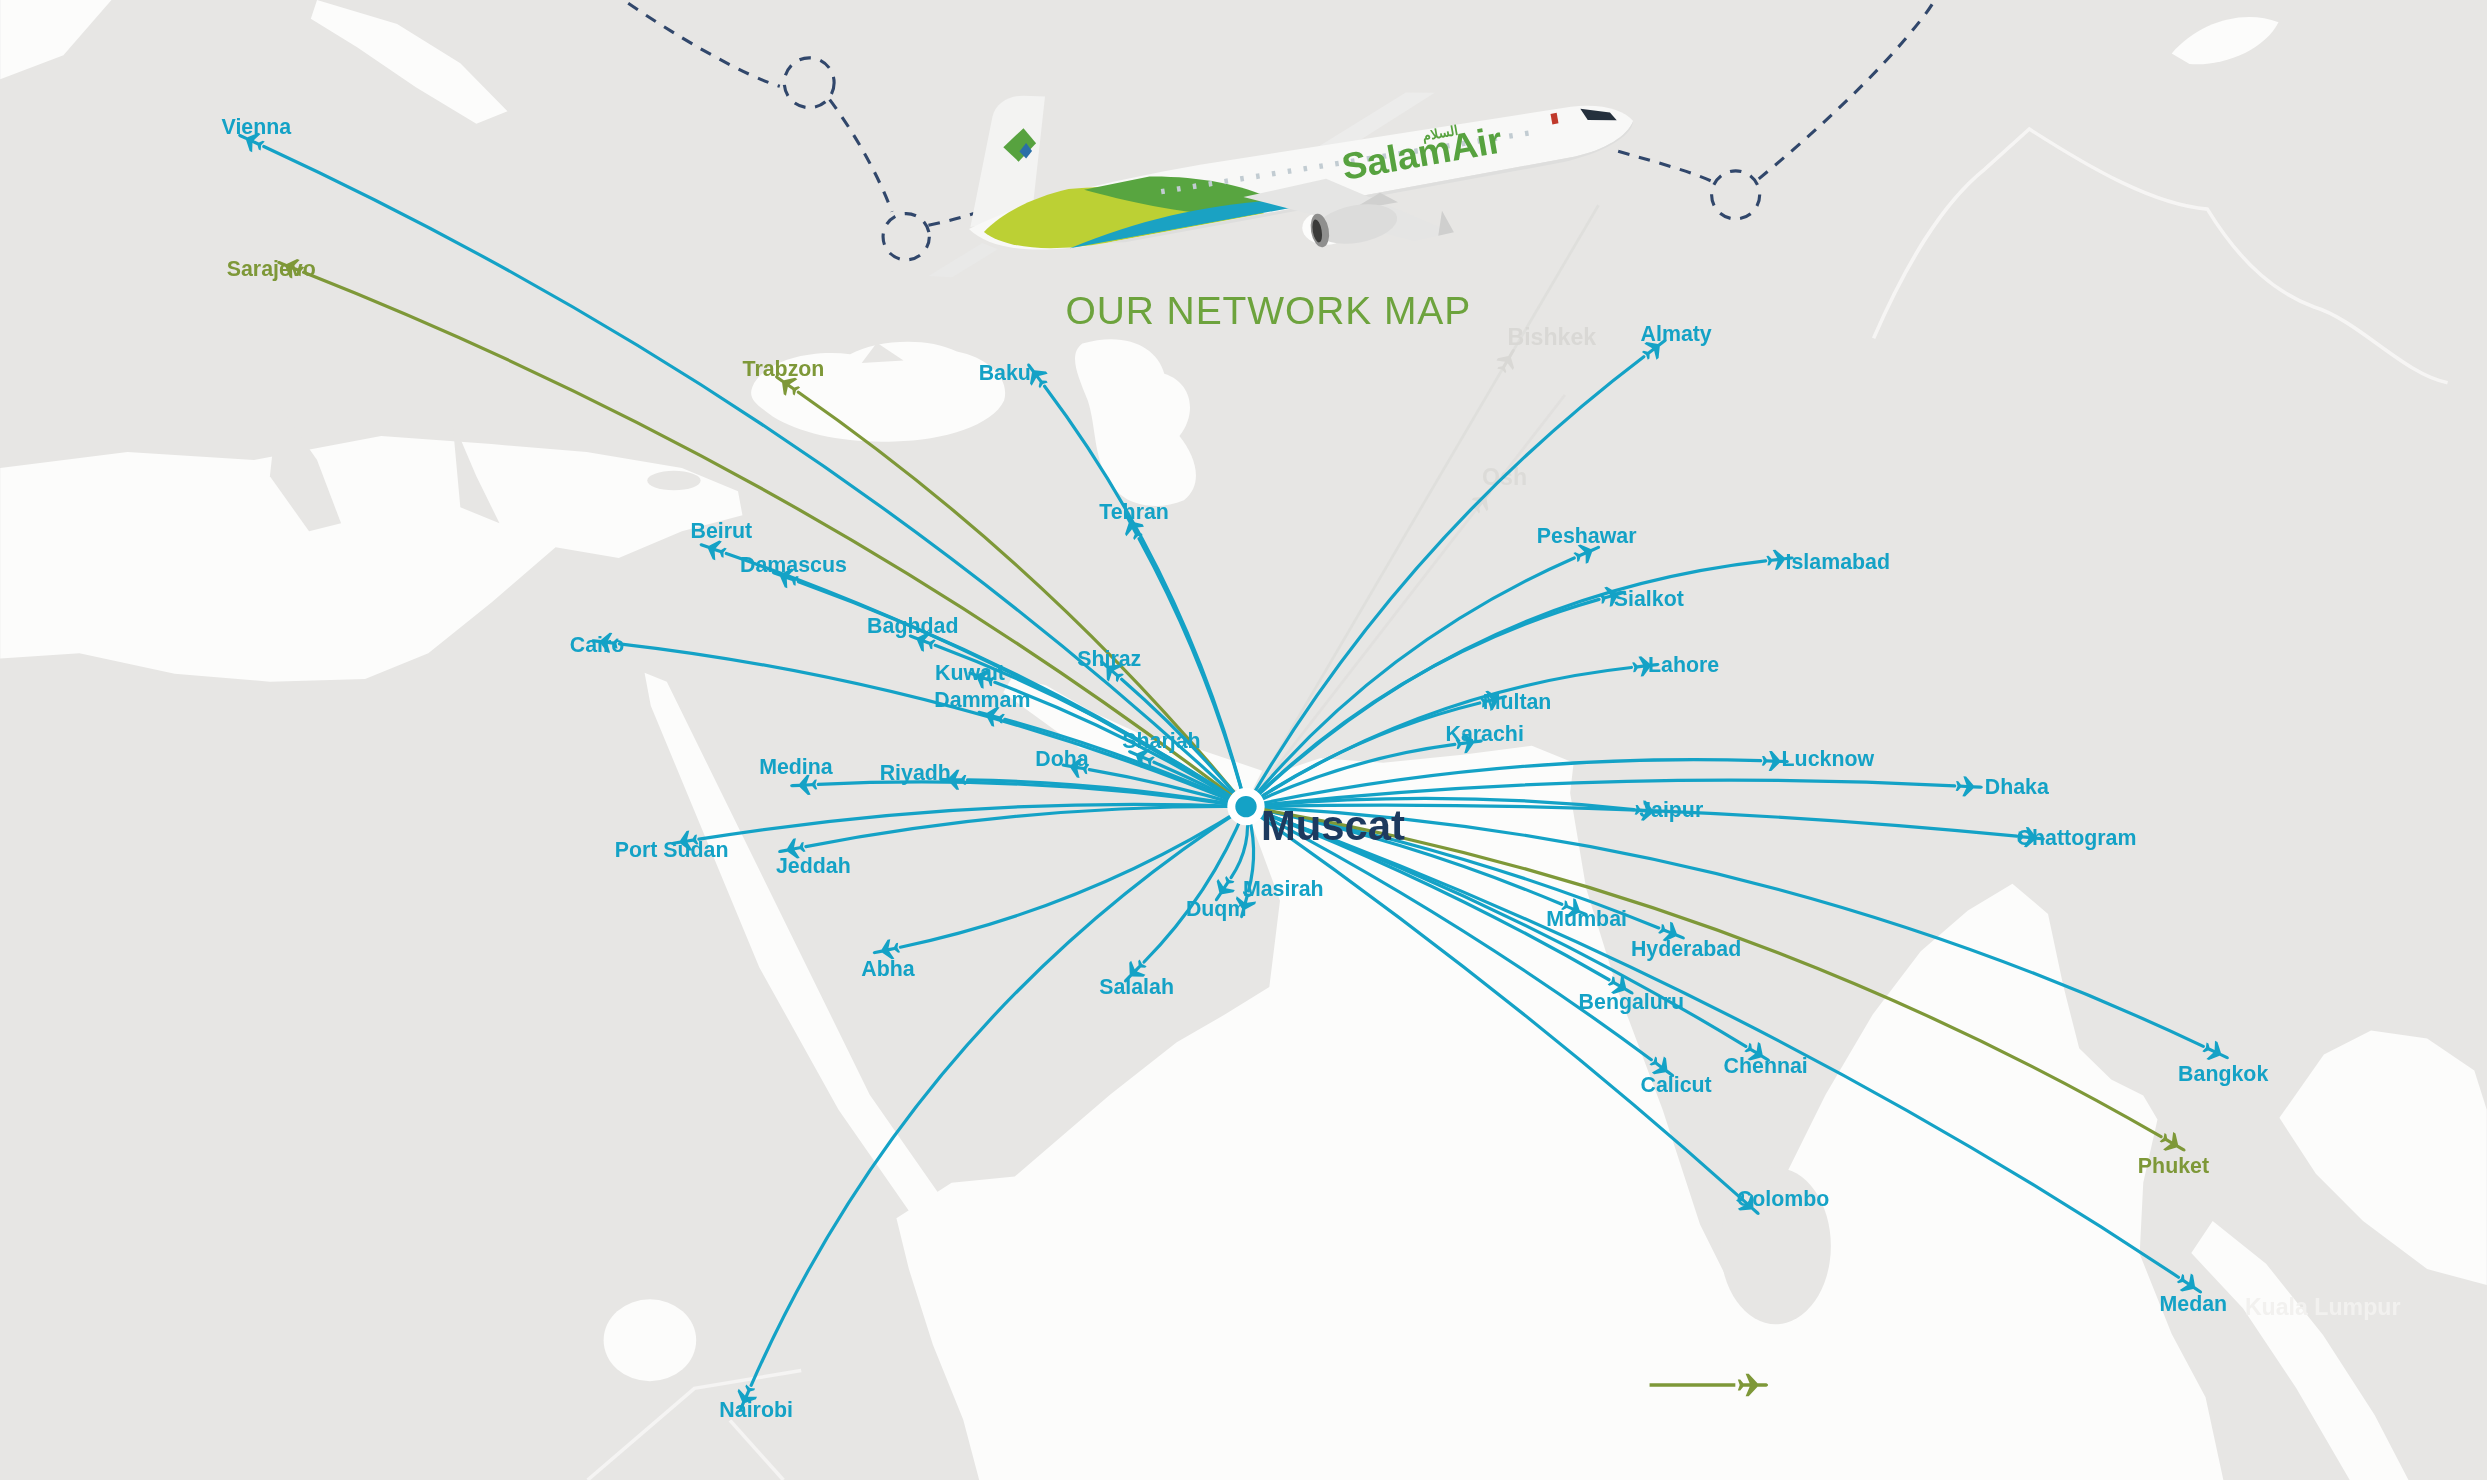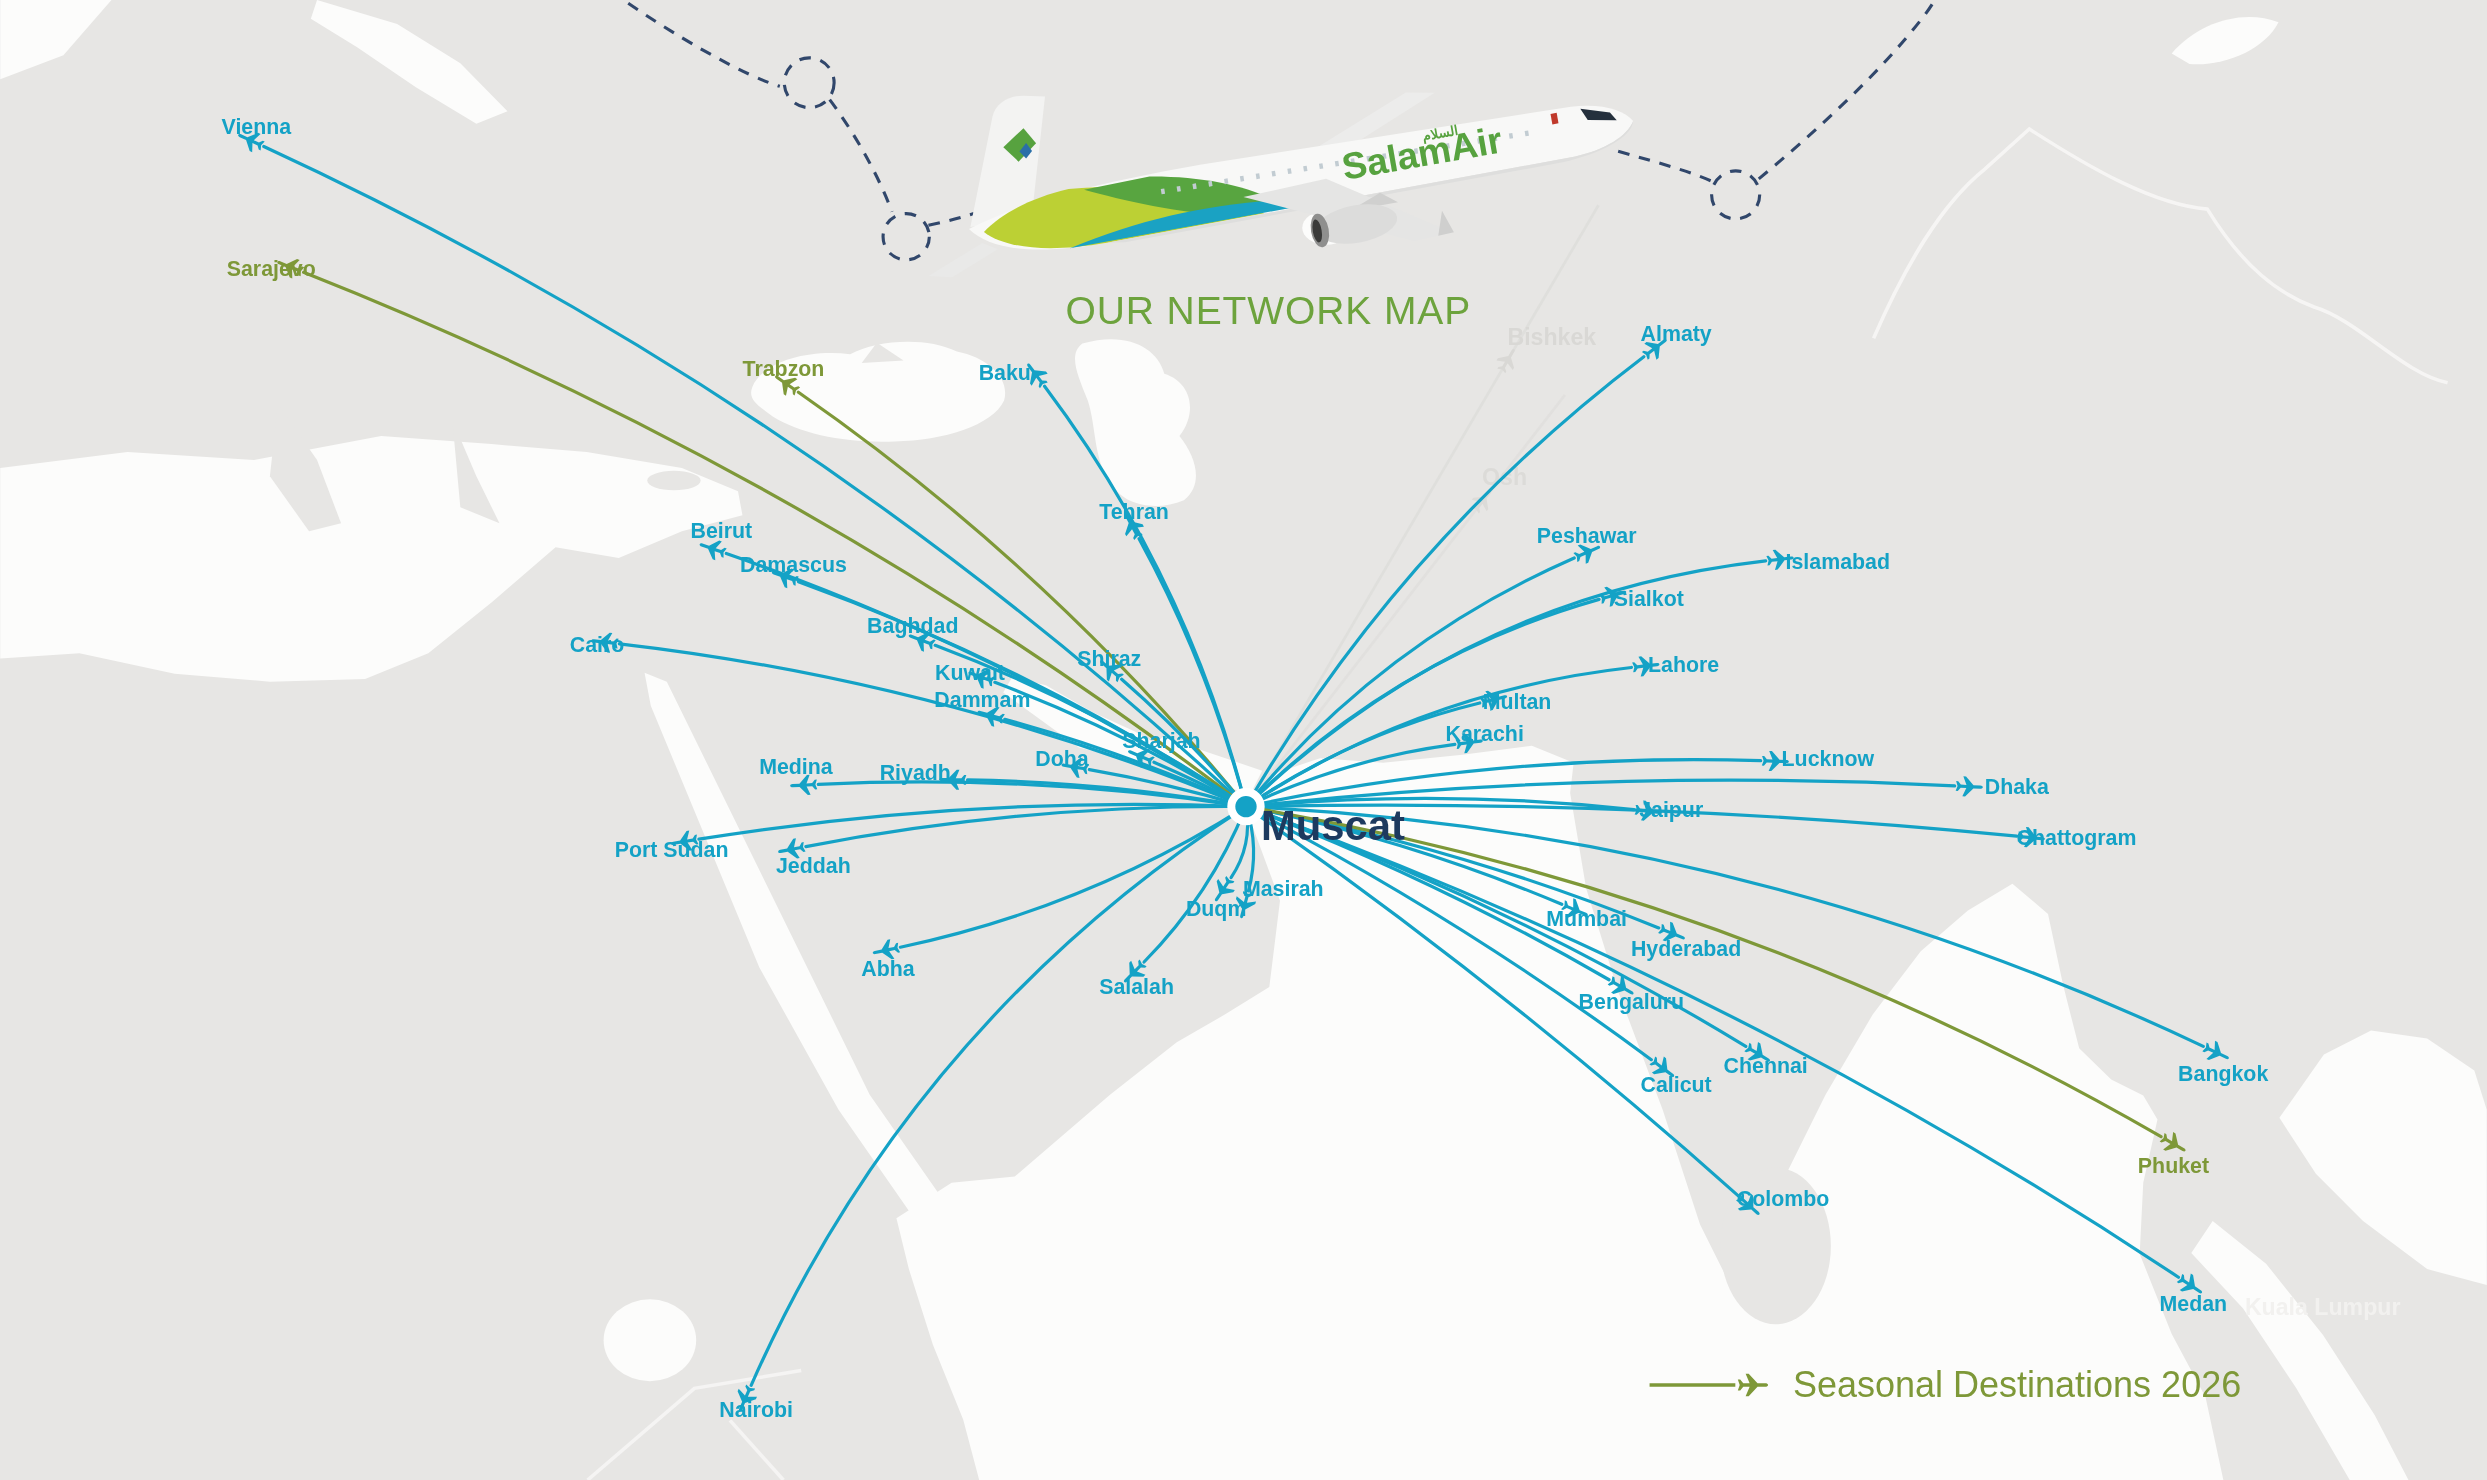--- a/index.html
+++ b/index.html
@@ -282,17 +282,16 @@
   </g>
 </svg>
 
 <div id="title" style="color: rgb(109, 163, 61);">OUR NETWORK MAP</div>
 
 <div id="legend">
   <svg width="134" height="36" viewBox="0 0 150 40">
     <line x1="4" y1="20" x2="100" y2="20" stroke="#7e9838" stroke-width="4"></line>
     <use href="#plane-shape" transform="translate(118 20) scale(1.9)" fill="#7e9838"></use>
   </svg>
-  <span class="legend-text" style="color: rgb(126, 152, 56);">Seasonal Destinations 2026</span>
 </div>
 
 </div>
 
 
 </body></html>

